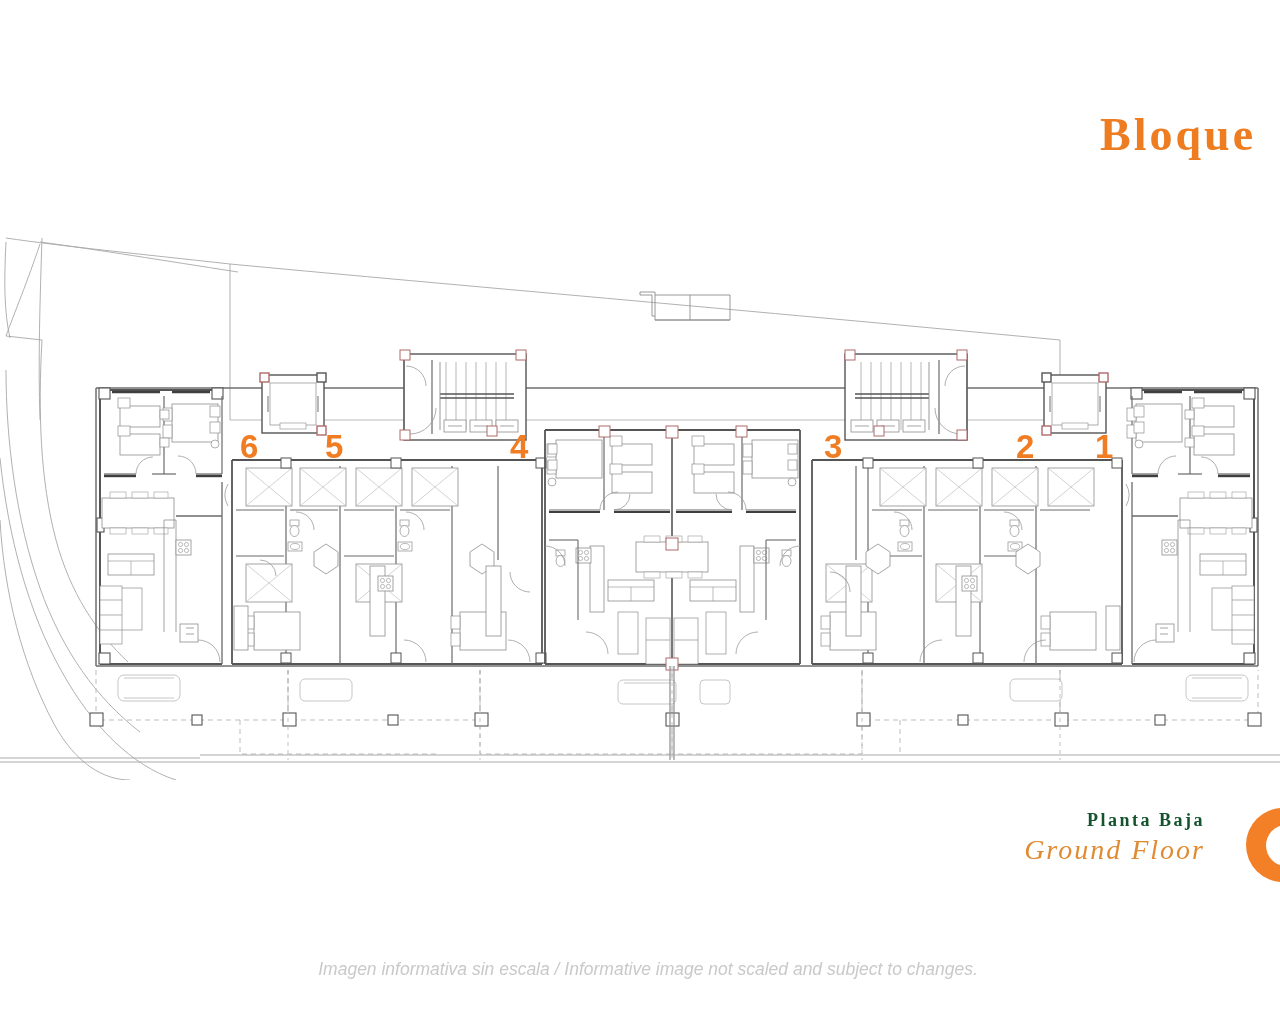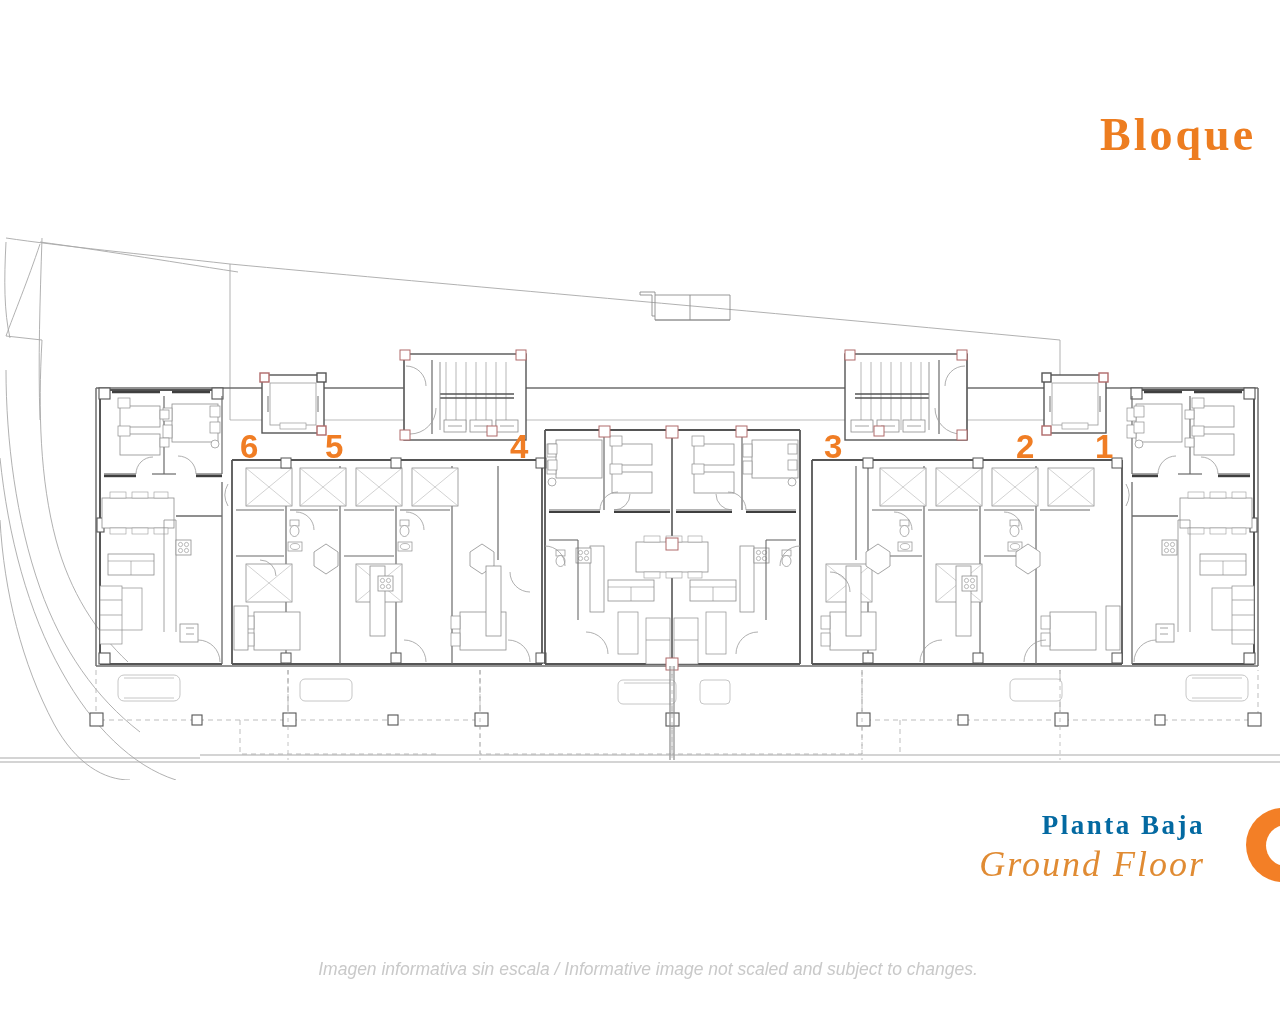--- a/index.html
+++ b/index.html
@@ -25,26 +25,26 @@
     position:absolute;
     font-family:"Liberation Sans",sans-serif;
     font-size:33px;font-weight:700;color:#F07D24;
     line-height:1;
   }
 
   
   #caption{position:absolute;left:860px;top:810px;width:345px;text-align:right;}
   #caption .es{
     font-family:"Liberation Serif",serif;
-    font-size:27px;font-weight:700;letter-spacing:2.5px;
-    color:#0369a1;line-height:1.15;text-align:right;
+    font-size:18px;font-weight:700;letter-spacing:2.5px;
+    color:#14532d;line-height:1.15;text-align:right;
   }
   #caption .en{
     font-family:"Liberation Serif",serif;
-    font-size:36px;font-style:italic;letter-spacing:2px;
+    font-size:28px;font-style:italic;letter-spacing:2px;
     color:#E08B33;line-height:1.2;margin-top:2px;
   }
   #logo-ring{
     position:absolute;left:1246px;top:808px;
     width:74px;height:74px;border-radius:50%;
     background:#F37F26;
   }
   #logo-ring::after{
     content:"";position:absolute;left:20px;top:17px;
     width:40px;height:41px;border-radius:50%;background:#ffffff;

